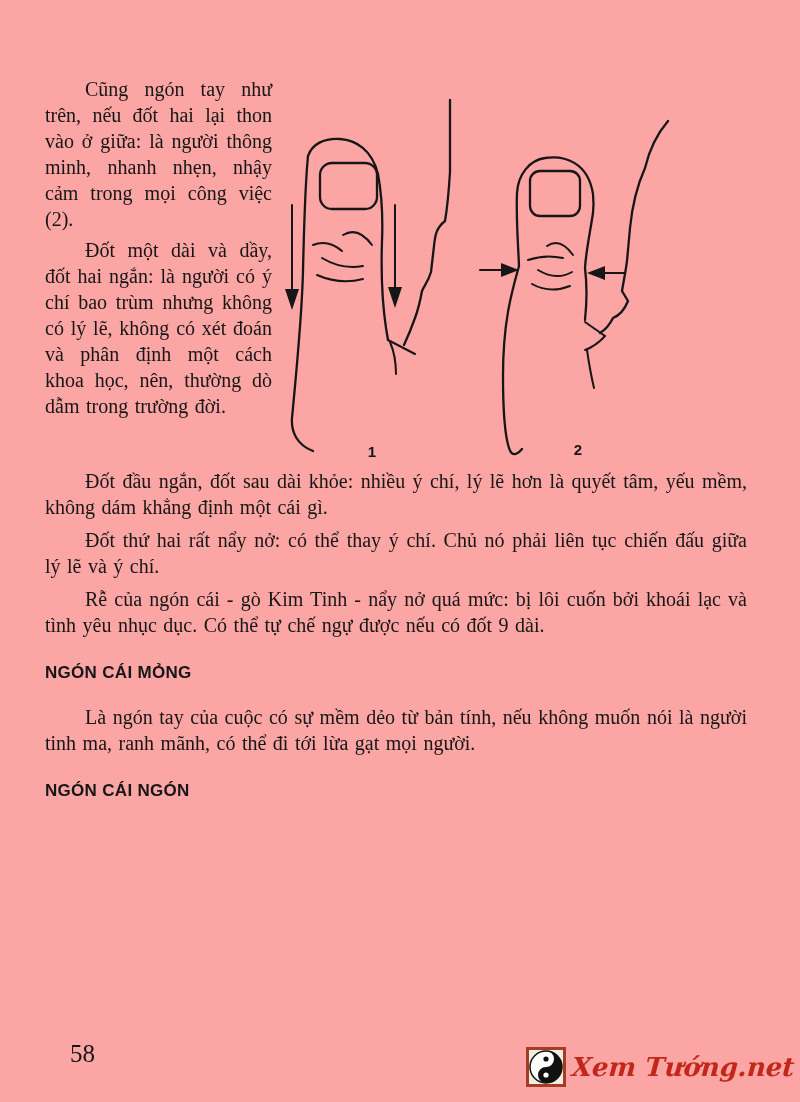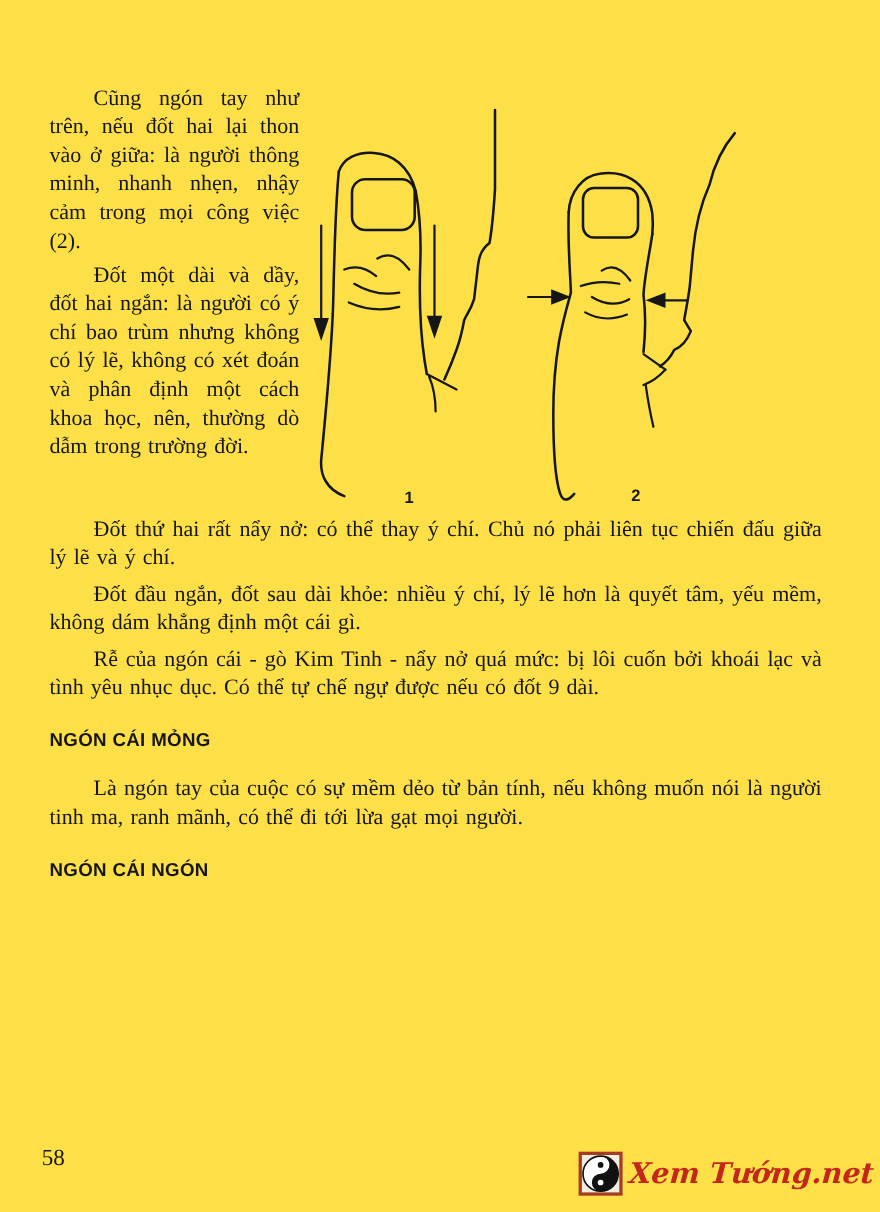--- a/index.html
+++ b/index.html
@@ -1,19 +1,19 @@
 <!DOCTYPE html>
 <html><head>
 <meta charset="utf-8">
 <style>
   html,body { margin:0; padding:0; background:#ffffff; }
   .page {
     position:relative;
     width:800px; height:1102px;
-    background:#fde047;
+    background:#fca5a5;
     font-family:"Liberation Serif", serif;
     color:#161616;
     overflow:hidden;
   }
   .content { position:absolute; left:45px; top:76px; width:702px; }
   .top-row { display:flex; min-height:392px; }
   .col-text { width:227px; flex:0 0 227px; }
   .col-fig { width:475px; flex:0 0 475px; position:relative; }
   .col-fig svg { display:block; }
   p.para {
@@ -31,21 +31,21 @@
     font-size:17px;
     font-weight:bold;
     letter-spacing:0.3px;
     margin:25px 0 21px 0;
   }
   .fig-line { fill:none; stroke:#161616; stroke-width:2.3; stroke-linecap:round; stroke-linejoin:round; }
   .fig-thin { fill:none; stroke:#161616; stroke-width:2; stroke-linecap:round; }
   .fig-fill { fill:#161616; stroke:none; }
   .fig-label { font-family:"Liberation Sans", sans-serif; font-size:15px; font-weight:bold; fill:#161616; }
   .footer { position:absolute; left:0; top:1032px; width:800px; height:70px; }
-  .page-number { position:absolute; left:38px; top:8px; font-size:21px; }
+  .page-number { position:absolute; left:70px; top:8px; font-size:25px; }
   .logo { position:absolute; right:6px; top:12px; display:flex; align-items:center; height:46px; }
   .logo-box { width:42px; height:42px; }
   .logo-text {
     font-family:"DejaVu Serif", serif;
     font-style:italic;
     font-weight:bold;
     font-size:26px;
     color:#c3271a;
     margin-left:5px;
     transform:skewX(-4deg);
@@ -124,22 +124,22 @@
               <path class="fig-thin" d="M353,197 L332,197"></path>
               <polygon class="fig-fill" points="333,190 333,204 315,197"></polygon>
             </g>
             <text class="fig-label" x="306" y="379" text-anchor="middle">2</text>
           </g>
         </svg>
       </div>
     </div>
 
 
+    <p class="para">Đốt đầu ngắn, đốt sau dài khỏe: nhiều ý chí, lý lẽ hơn là quyết tâm, yếu mềm, không dám khẳng định một cái gì.</p>
     <p class="para">Đốt thứ hai rất nẩy nở: có thể thay ý chí. Chủ nó phải liên tục chiến đấu giữa lý lẽ và ý chí.</p>
-    <p class="para">Đốt đầu ngắn, đốt sau dài khỏe: nhiều ý chí, lý lẽ hơn là quyết tâm, yếu mềm, không dám khẳng định một cái gì.</p>
     <p class="para">Rễ của ngón cái - gò Kim Tinh - nẩy nở quá mức: bị lôi cuốn bởi khoái lạc và tình yêu nhục dục. Có thể tự chế ngự được nếu có đốt 9 dài.</p>
 
     <h2 class="head">NGÓN CÁI MỎNG</h2>
     <p class="para">Là ngón tay của cuộc có sự mềm dẻo từ bản tính, nếu không muốn nói là người tinh ma, ranh mãnh, có thể đi tới lừa gạt mọi người.</p>
 
     <h2 class="head">NGÓN CÁI NGÓN</h2>
   </div>
 
   <div class="footer">
     <span class="page-number">58</span>

